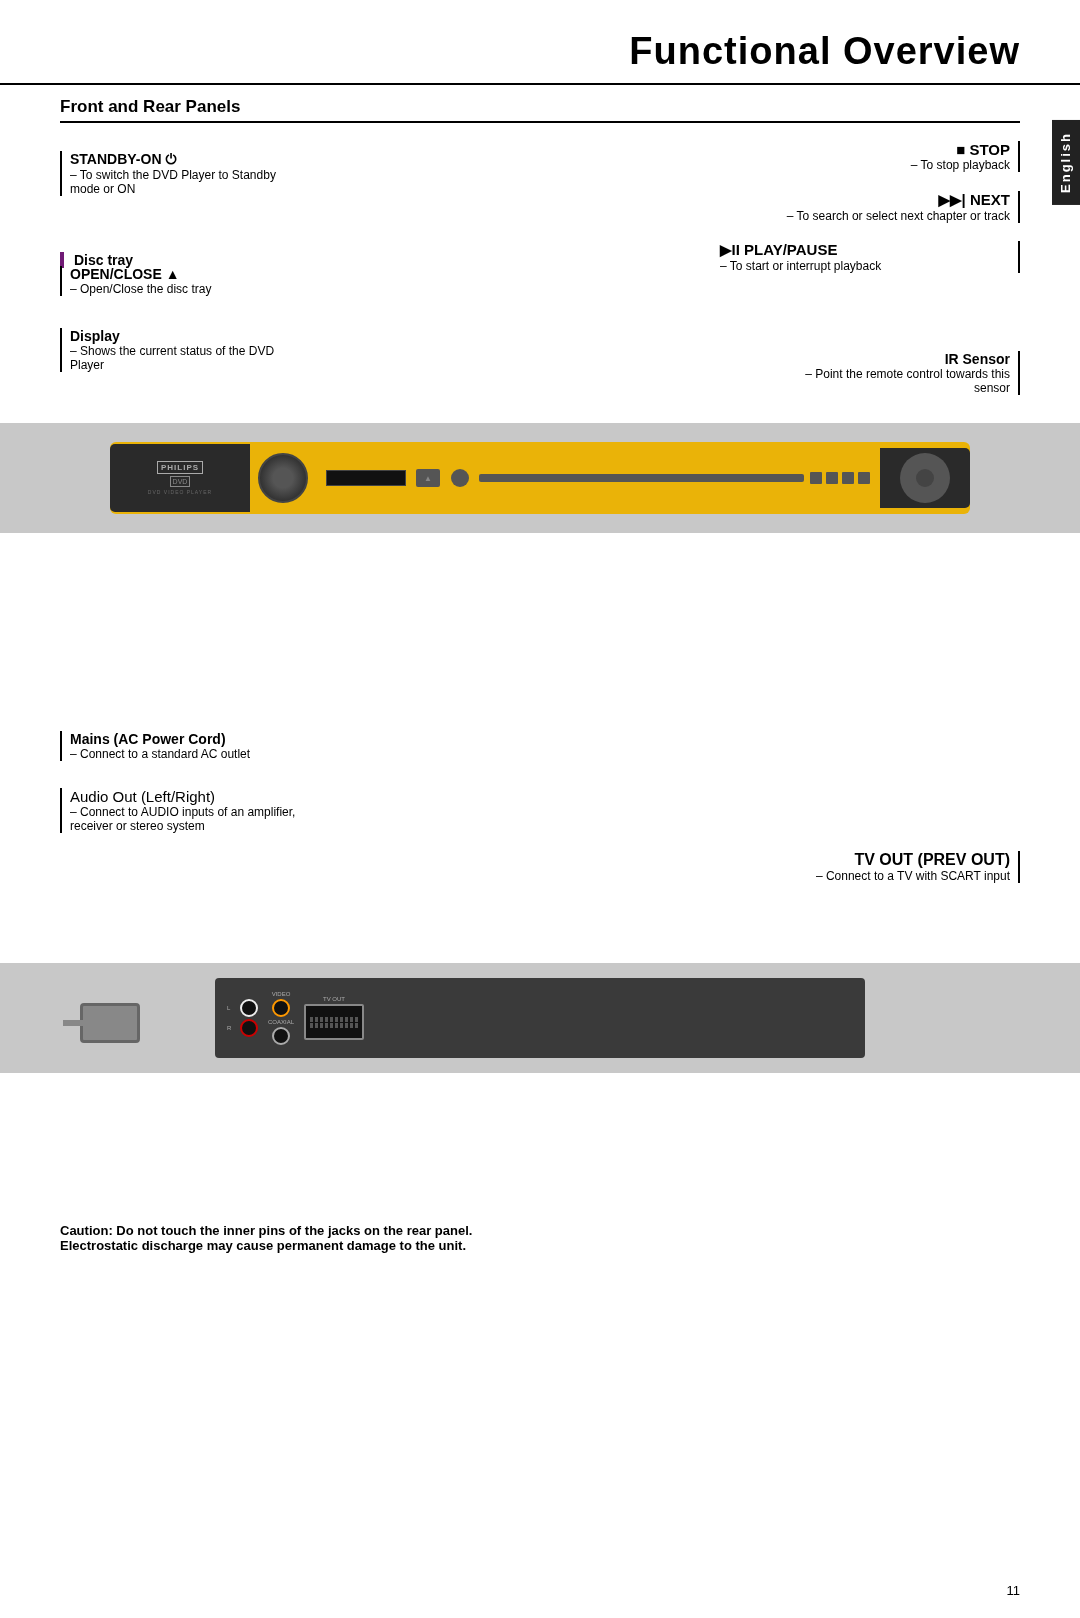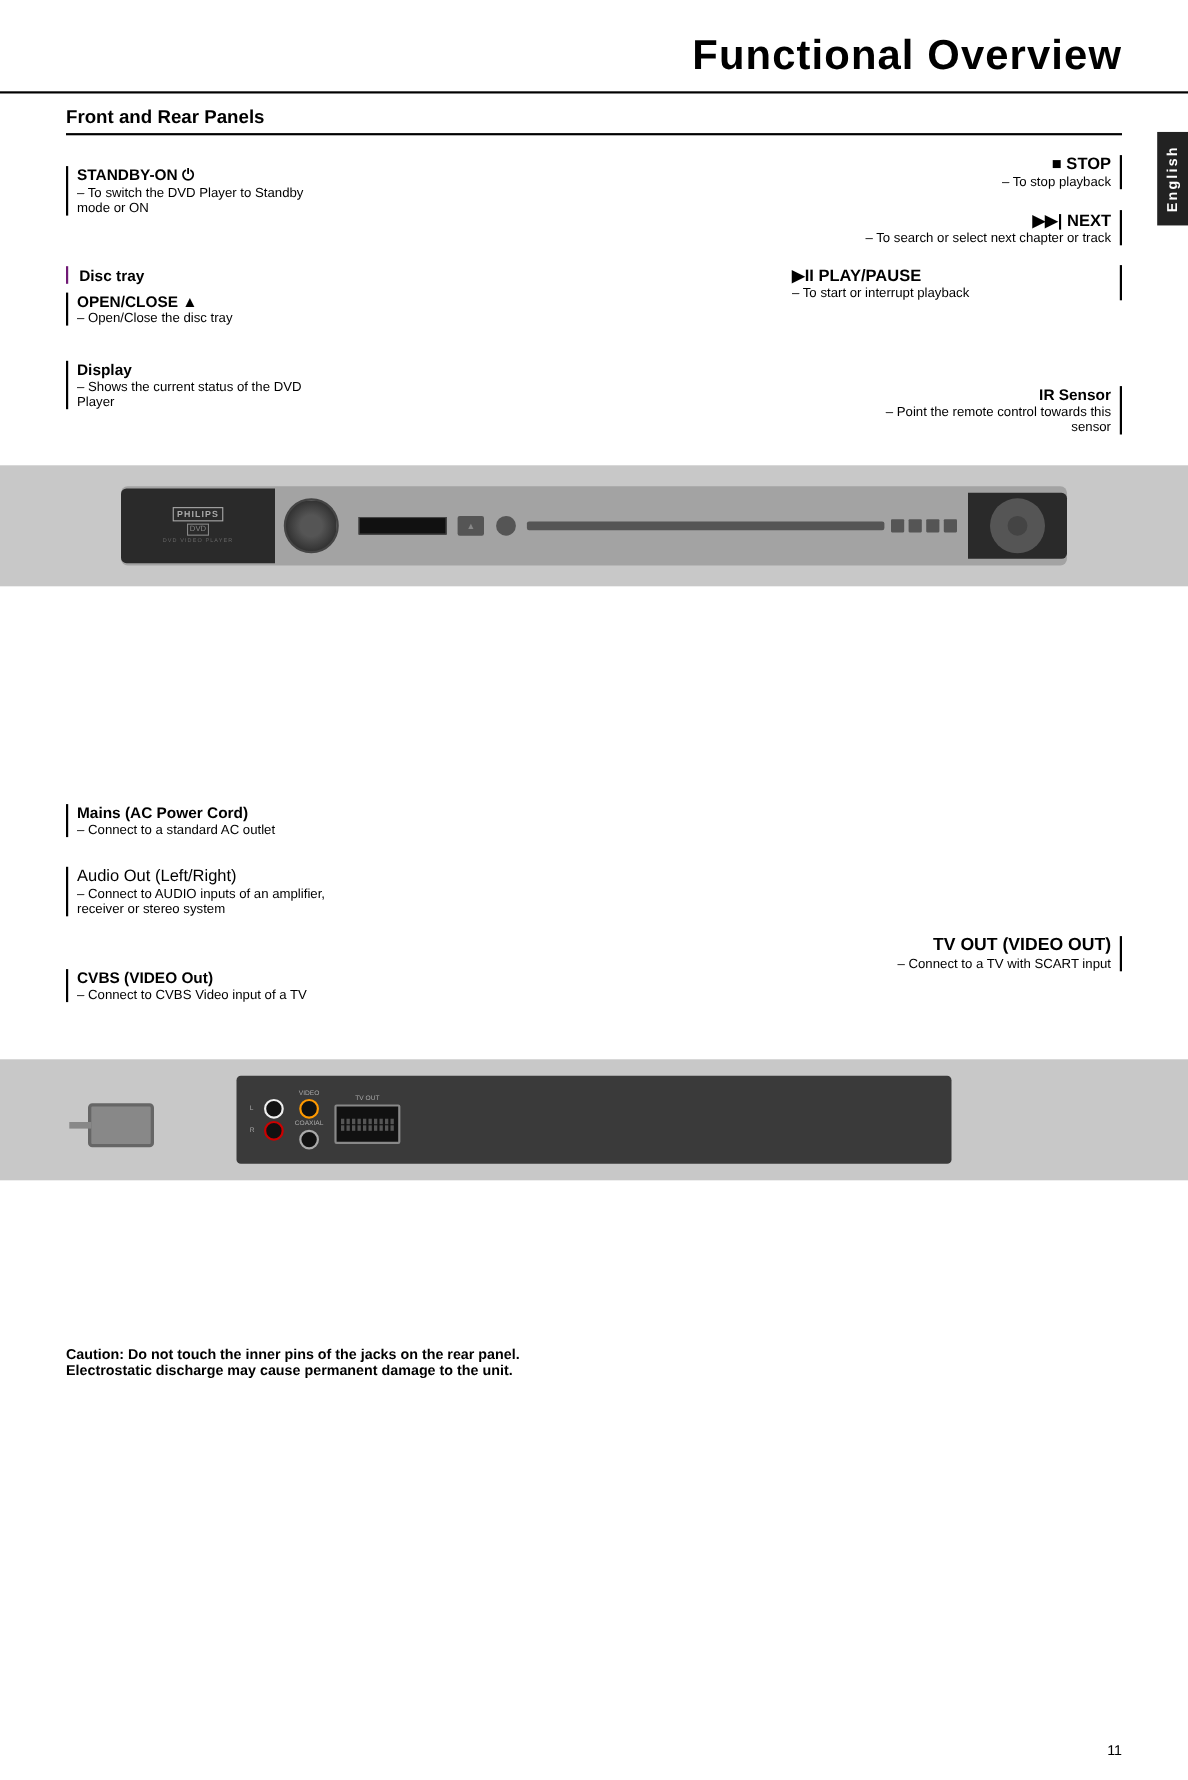--- a/index.html
+++ b/index.html
@@ -50,21 +50,21 @@
     .label-title {
       font-weight: bold;
       font-size: 14px;
     }
     .label-desc {
       font-size: 12px;
     }
     .device-body {
       width: 860px;
       height: 72px;
-      background: #a3a3a3;
+      background: #eab308;
       border-radius: 6px;
       position: relative;
       display: flex;
       align-items: center;
     }
     .device-left {
       width: 140px;
       height: 68px;
       background: #2a2a2a;
       border-radius: 5px 0 0 5px;
@@ -331,21 +331,21 @@
 <div class="content">
 
   <div class="front-panel-wrapper">
 
     <div class="lbl-with-bracket" style="left:0; top:18px; width:240px;">
       <div class="label-title">STANDBY-ON ⏻</div>
       <div class="label-desc">–  To switch the DVD Player to Standby</div>
       <div class="label-desc">mode or ON</div>
     </div>
 
-    <div style="position:absolute; left:0; top:109px; padding-left:10px; border-left:2px solid #701a75;">
+    <div style="position:absolute; left:0; top:119px; padding-left:10px; border-left:4px solid #701a75;">
       <div class="label-title">Disc tray</div>
     </div>
 
     <div class="lbl-with-bracket" style="left:0; top:133px; width:240px;">
       <div class="label-title">OPEN/CLOSE ▲</div>
       <div class="label-desc">–  Open/Close the disc tray</div>
     </div>
 
     <div class="lbl-with-bracket" style="left:0; top:195px; width:240px;">
       <div class="label-title">Display</div>
@@ -419,28 +419,24 @@
       <div class="label-title">Mains (AC Power Cord)</div>
       <div class="label-desc">–  Connect to a standard AC outlet</div>
     </div>
 
     <div class="lbl-with-bracket" style="left:0; top:65px; width:300px;">
       <div class="label-title" style="font-weight:normal; font-size:15px;">Audio Out (Left/Right)</div>
       <div class="label-desc">–  Connect to AUDIO inputs of an amplifier,</div>
       <div class="label-desc">receiver or stereo system</div>
     </div>
 
-    <div class="lbl-with-bracket" style="left:0; top:158px; width:280px;">
-      <div class="label-title">CVBS (VIDEO Out)</div>
-      <div class="label-desc">–  Connect to CVBS Video input of a TV</div>
-    </div>
 
 
     <div class="lbl-right-bracket" style="right:0; top:128px; width:340px; text-align:right;">
-      <div class="label-title" style="font-weight:bold; font-size:16px;">TV OUT (VIDEO OUT)</div>
+      <div class="label-title" style="font-weight:bold; font-size:16px;">TV OUT (PREV OUT)</div>
       <div class="label-desc">– Connect to a TV with SCART input</div>
     </div>
 
     <div class="rear-device-container">
 
       <div style="position:absolute; left:80px; bottom:30px;">
         <div style="width:60px; height:40px; border:3px solid #666; border-radius:4px; background:#888; position:relative;">
           <div style="position:absolute; left:-20px; top:50%; transform:translateY(-50%); width:20px; height:6px; background:#888;"></div>
         </div>
       </div>

